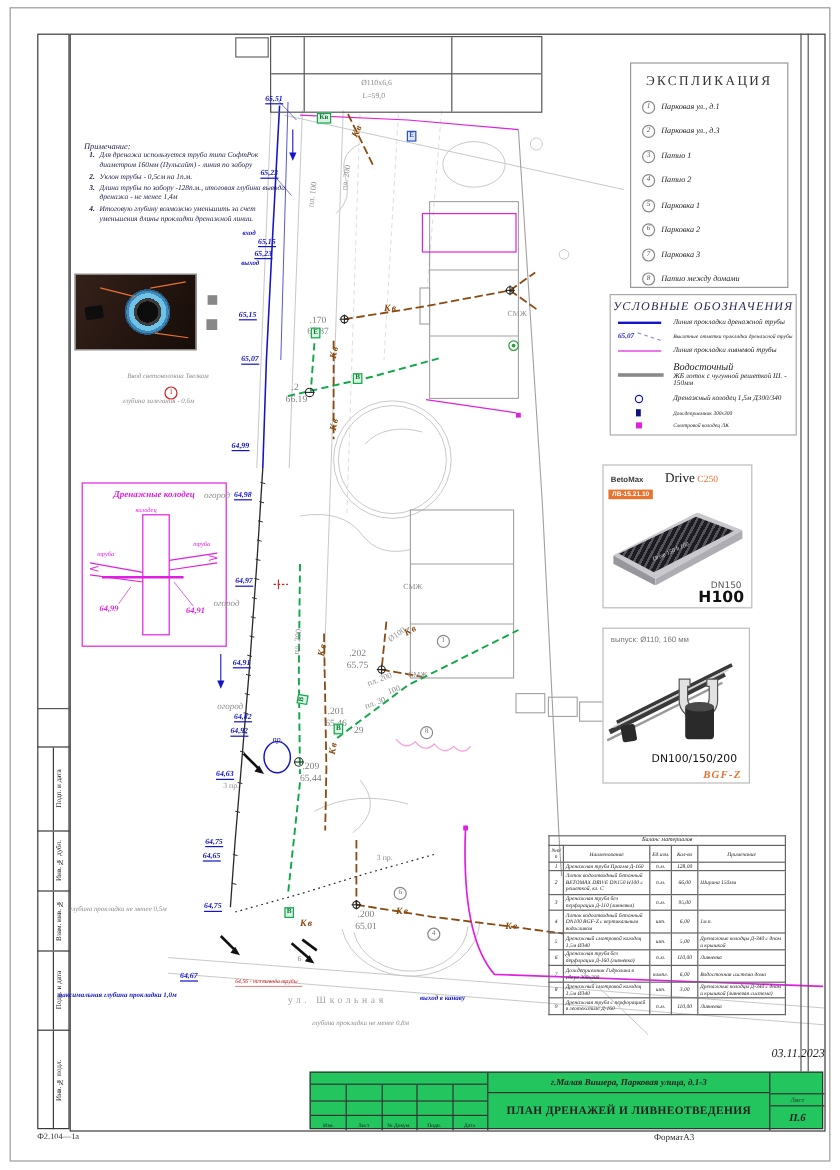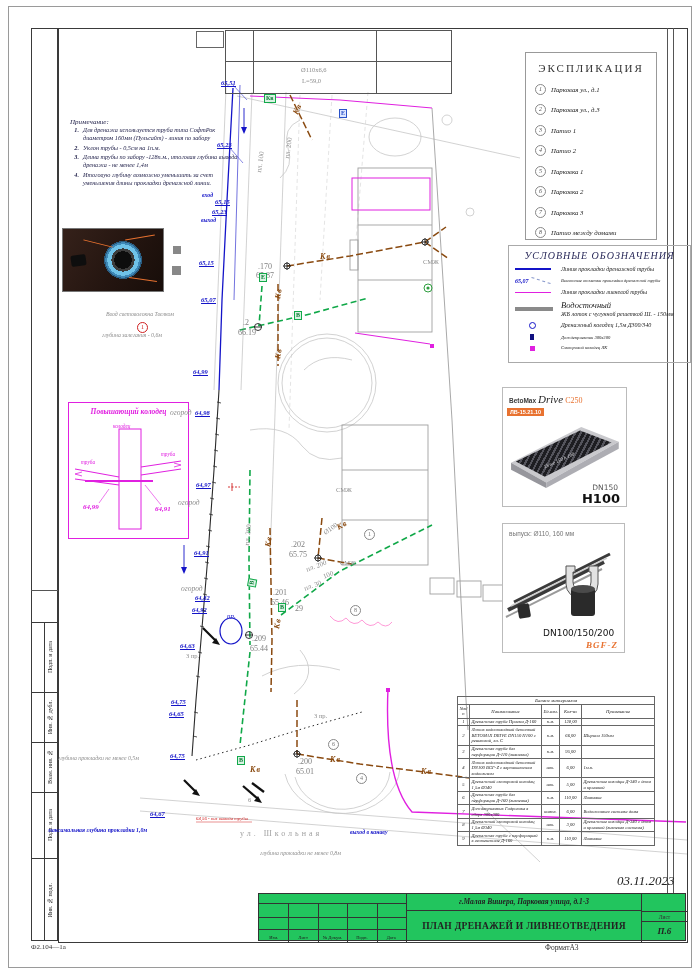--- a/index.html
+++ b/index.html
@@ -59,42 +59,42 @@
         text-align:center;line-height:9px;background:#fff;}
   .circ-red{border-color:#d02020;color:#d02020;}
   
   #explic{position:absolute;left:525px;top:52px;width:132px;height:188px;border:1px solid #999;box-sizing:border-box;}
   #explic .et{font-size:11px;letter-spacing:2px;text-align:center;margin-top:9px;color:#333;}
   .ei{display:flex;align-items:center;gap:5px;margin:9.5px 0 0 9px;}
   .ei .en{flex:none;width:9px;height:9px;border:0.8px solid #888;border-radius:50%;color:#555;
           font-size:6px;text-align:center;line-height:9px;font-style:italic;}
   .ei .elb{font-size:6.8px;font-style:italic;color:#222;}
   
-  #legend{position:absolute;left:508px;top:245px;width:183px;height:118px;border:1px solid #aaa;box-sizing:border-box;}
+  #legend{position:absolute;left:508px;top:245px;width:156px;height:118px;border:1px solid #aaa;box-sizing:border-box;}
   #legend .lt{font-size:10px;letter-spacing:1px;text-align:center;margin-top:4px;color:#2a2a5a;font-style:italic;}
   .lg-row{display:flex;align-items:center;margin:5px 0 0 6px;}
   .lg-sym{flex:none;width:46px;display:flex;align-items:center;}
   .lg-txt{display:flex;flex-direction:column;font-size:6px;font-style:italic;color:#222;line-height:1.15;}
   .lg-txt .sm{font-size:4.6px;}
   .lg-big{font-size:8.5px;font-style:italic;font-weight:normal;}
   .lg-big:empty{display:none;}
   .lg-sym i{color:#1414c8;font-size:6px;font-weight:bold;}
   .lg-sym.s-line-drain::before{content:"";width:36px;height:2px;background:#1414c8;}
   .lg-sym.s-line-storm::before{content:"";width:36px;height:1.6px;background:#e020e0;}
   .lg-sym.s-lotok::before{content:"";width:38px;height:3.5px;background:#8a8a8a;}
   .lg-sym.s-elev::after{content:"";width:20px;border-top:1px dashed #8899cc;transform:rotate(18deg);margin-left:2px;}
   .lg-sym.s-well::before{content:"";width:5px;height:5px;border:1px solid #1414c8;border-radius:50%;margin-left:14px;}
   .lg-sym.s-inlet::before{content:"";width:4px;height:6px;background:#101080;margin-left:15px;}
   .lg-sym.s-manhole::before{content:"";width:5px;height:5px;background:#e020e0;margin-left:15px;}
   
   .card{position:absolute;border:1px solid #bbb;background:#fff;box-sizing:border-box;}
   #card1{left:502px;top:387px;width:125px;height:120px;}
   #card1 .brand{position:absolute;left:6px;top:5px;font-size:0;white-space:nowrap;}
   #card1 .b1{font-family:"Liberation Sans",sans-serif;font-weight:bold;font-size:6.5px;color:#3a3a3a;}
-  #card1 .b2{font-size:11px;color:#222;margin-left:2px;font-style:italic;}
+  #card1 .b2{font-size:11px;color:#222;margin-left:18px;}
   #card1 .b3{font-size:8px;color:#e87230;margin-left:2px;}
   #card1 .tag{position:absolute;left:4px;top:20px;background:#e87230;color:#fff;
       font-family:"Liberation Sans",sans-serif;font-size:5.5px;font-weight:bold;padding:1px 3px;}
   .gwrap{position:absolute;left:2px;top:30px;width:121px;height:70px;}
   .gpart{position:absolute;inset:0;}
   .g-body{clip-path:polygon(5% 64%,63% 13%,94% 34%,34% 92%);background:#c9c9cd;}
   .g-side{clip-path:polygon(5% 64%,34% 92%,34% 100%,5% 74%);background:#96969c;}
   .g-front{clip-path:polygon(34% 92%,94% 34%,94% 44%,34% 100%);background:#adadb3;}
   .g-grate{clip-path:polygon(9% 62%,62% 18%,88% 35%,33% 84%);
       background:repeating-linear-gradient(118deg,#1d1d21 0 3px,#54545c 3px 5px);}
@@ -121,21 +121,21 @@
   #stamp .cols span{width:29.4px;text-align:center;font-size:4.6px;color:#222;}
   #stamp .addr{position:absolute;left:147px;top:0;width:235px;height:17px;border-left:0.9px solid #333;border-bottom:0.9px solid #333;
       box-sizing:border-box;text-align:center;line-height:16px;font-size:7.5px;font-weight:bold;font-style:italic;}
   #stamp .ttl2{position:absolute;left:147px;top:17px;width:235px;height:31px;text-align:center;line-height:30px;
       font-size:9.5px;font-weight:bold;letter-spacing:0.3px;border-left:0.9px solid #333;box-sizing:border-box;}
   #stamp .rt{position:absolute;left:382px;top:0;width:46px;height:48px;border-left:0.9px solid #333;box-sizing:border-box;}
   #stamp .rt .lst{position:absolute;left:0;right:0;top:17px;height:11px;border-top:0.9px solid #333;border-bottom:0.9px solid #333;
       box-sizing:border-box;text-align:center;font-size:5.5px;line-height:10px;color:#333;}
   #stamp .rt .val{position:absolute;left:0;right:0;top:28px;bottom:0;text-align:center;font-size:9px;
       font-weight:bold;font-style:italic;line-height:19px;}
-  #date{position:absolute;left:617px;top:873px;font-size:13px;font-style:italic;color:#222;}
+  #date{position:absolute;left:643px;top:873px;font-size:10px;font-style:italic;color:#222;}
   #fmt{position:absolute;left:545px;top:943px;font-size:7.5px;color:#333;}
   #fcode{position:absolute;left:31px;top:943px;font-size:7px;color:#333;}
 </style>
 </head>
 <body>
 
 <div class="page">
 
   <svg id="plan-svg" style="position:absolute;left:0;top:0;" width="700" height="975" viewBox="0 0 700 975">
 
@@ -348,21 +348,21 @@
 
   <div id="softrock">
     <div class="ring"></div>
     <div class="cyl"></div>
     <div class="ln" style="left:20px;top:14px;width:30px;transform:rotate(14deg);"></div>
     <div class="ln" style="left:62px;top:8px;width:30px;transform:rotate(-10deg);"></div>
     <div class="ln" style="left:66px;top:50px;width:28px;transform:rotate(8deg);"></div>
   </div>
 
   <div id="welldetail">
-    <div class="wt">Повышающий колодец</div>
+    <div class="wt">Дренажные колодец</div>
     <svg width="117" height="118" style="position:absolute;left:0;top:16px;">
       <g stroke="#e020e0" fill="none" stroke-width="1">
         <rect x="50" y="10" width="22" height="100"></rect>
         <polyline points="6,50 50,58"></polyline>
         <polyline points="6,60 50,66"></polyline>
         <polyline points="72,48 112,42"></polyline>
         <polyline points="72,56 112,50"></polyline>
         <line x1="16" y1="62" x2="84" y2="62" stroke-width="2"></line>
         <path d="M6,55 l7,-2 M6,55 l7,2" stroke-width="0.8"></path>
         <path d="M112,46 l-7,-2 M112,46 l-7,2" stroke-width="0.8"></path>

